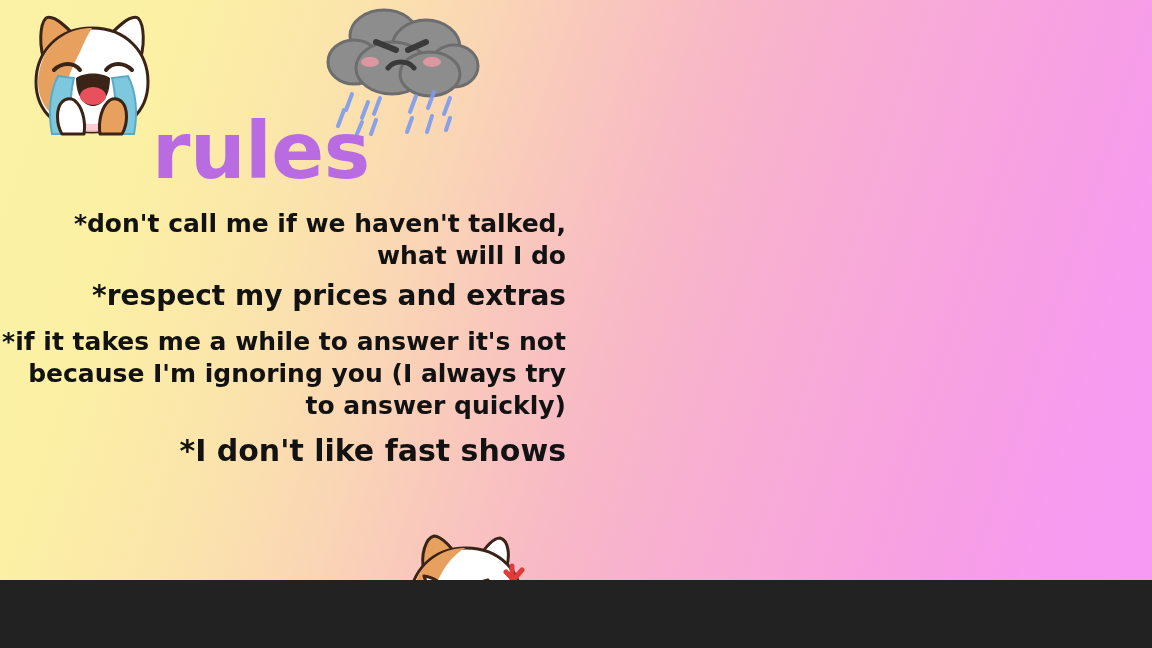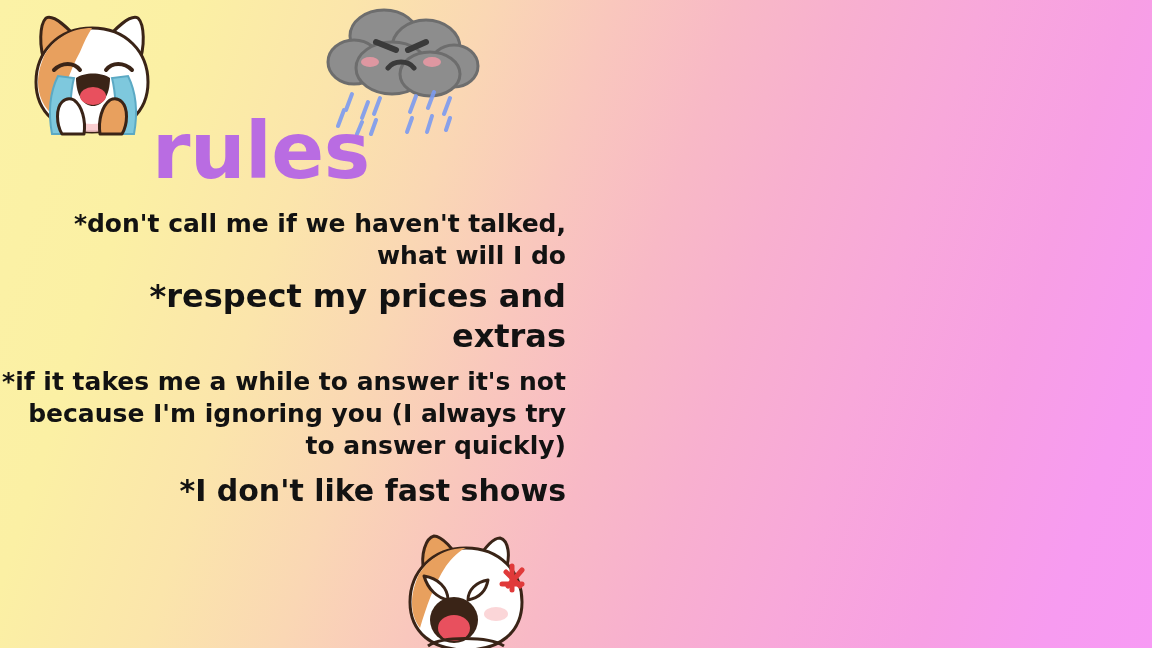--- a/index.html
+++ b/index.html
@@ -4,21 +4,21 @@
 <title>rules</title>
 <style>
   html, body {
     margin: 0;
     padding: 0;
     background: #222;
   }
   #stage {
     position: relative;
     width: 1152px;
-    height: 648px;
+    height: 580px;
     overflow: hidden;
     font-family: "DejaVu Sans", sans-serif;
     
     background:
       linear-gradient(108deg,
         #fbf2a6 0%,
         #fbf0a4 14%,
         #fbe5ab 26%,
         #fad7b4 36%,
         #f9c7bd 45%,
@@ -51,21 +51,21 @@
     width: 566px;
     text-align: right;
     color: #121212;
     font-weight: 700;
   }
   .rule {
     margin: 0;
     padding: 0;
   }
   .rule.r1 { font-size: 25px; line-height: 32px; margin-bottom: 4px; }
-  .rule.r2 { font-size: 32px; line-height: 40px; margin-bottom: 10px; padding-left: 48px; }
+  .rule.r2 { font-size: 28px; line-height: 40px; margin-bottom: 10px; padding-left: 48px; }
   .rule.r3 { font-size: 25px; line-height: 32px; margin-bottom: 10px; }
   .rule.r4 { font-size: 30px; line-height: 38px; margin-bottom: 14px; }
   .rule.r5 { font-size: 32px; line-height: 42px; }
 
   
   .sticker { position: absolute; }
 
   #crying-cat { left: 22px;  top: 8px;   width: 140px; height: 128px; }
   #rain-cloud { left: 322px; top: 6px;   width: 160px; height: 132px; }
   #angry-cat  { left: 384px; top: 528px; width: 166px; height: 122px; }

